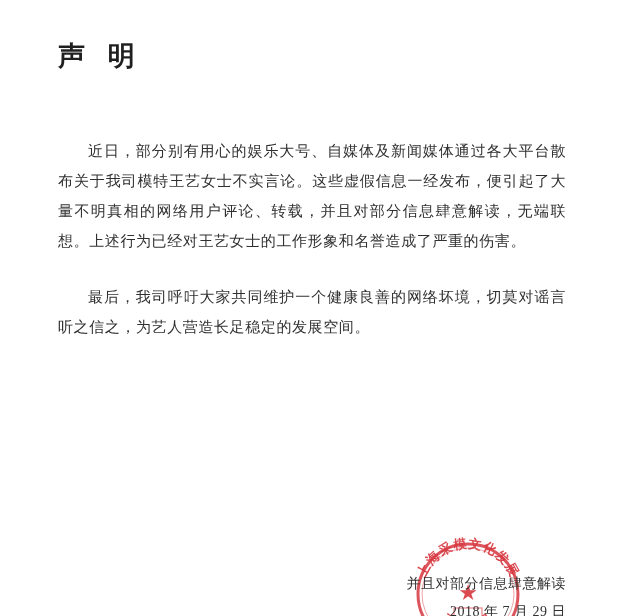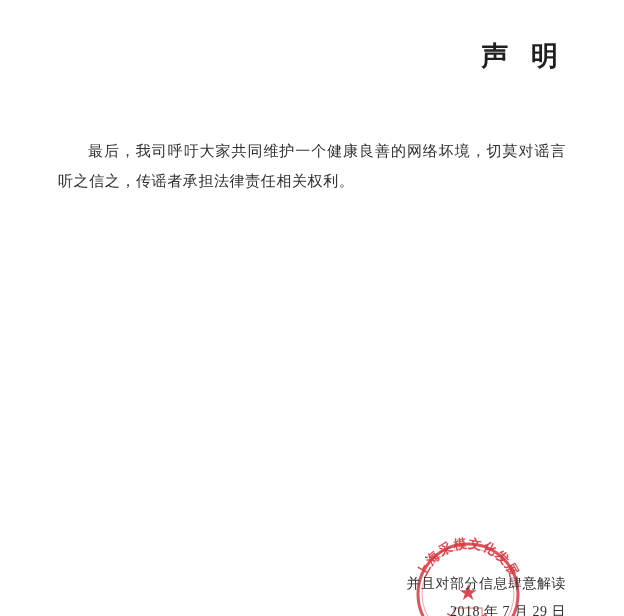--- a/index.html
+++ b/index.html
@@ -16,21 +16,21 @@
     position: relative;
   }
   .page {
     position: relative;
     width: 624px;
     height: 616px;
     box-sizing: border-box;
     padding: 0 58px;
   }
   .doc-title {
-    text-align: right;
+    text-align: left;
     font-size: 27px;
     font-weight: bold;
     letter-spacing: 8px;
     color: #1f1f1f;
     margin-top: 38px;
     margin-bottom: 0;
     font-family: "Liberation Serif", "DejaVu Serif", serif;
   }
   .body-block {
     margin-top: 62px;
@@ -85,21 +85,22 @@
   }
 </style>
 </head>
 <body>
 
 <div class="page">
 
   <h1 class="doc-title">声 明</h1>
 
   <div class="body-block">
-    <p class="para">最后，我司呼吁大家共同维护一个健康良善的网络坏境，切莫对谣言听之信之，传谣者承担法律责任相关权利。</p>
+    <p class="para">近日，部分别有用心的娱乐大号、自媒体及新闻媒体通过各大平台散布关于我司模特王艺女士不实言论。这些虚假信息一经发布，便引起了大量不明真相的网络用户评论、转载，并且对部分信息肆意解读，无端联想。上述行为已经对王艺女士的工作形象和名誉造成了严重的伤害。</p>
+    <p class="para">最后，我司呼吁大家共同维护一个健康良善的网络坏境，切莫对谣言听之信之，为艺人营造长足稳定的发展空间。</p>
   </div>
 
   <div class="stamp">
     <svg width="128" height="128" viewBox="0 0 128 128" xmlns="http://www.w3.org/2000/svg">
       <defs>
         <path id="arcTop" d="M 18,64 A 46,46 0 0 1 110,64" fill="none"></path>
         <path id="arcBottom" d="M 28,64 A 36,36 0 0 0 100,64" fill="none"></path>
       </defs>
       <circle cx="64" cy="64" r="50" fill="none" stroke="#d7373f" stroke-width="3" opacity="0.85"></circle>
       <circle cx="64" cy="64" r="46" fill="none" stroke="#d7373f" stroke-width="1" opacity="0.45"></circle>

